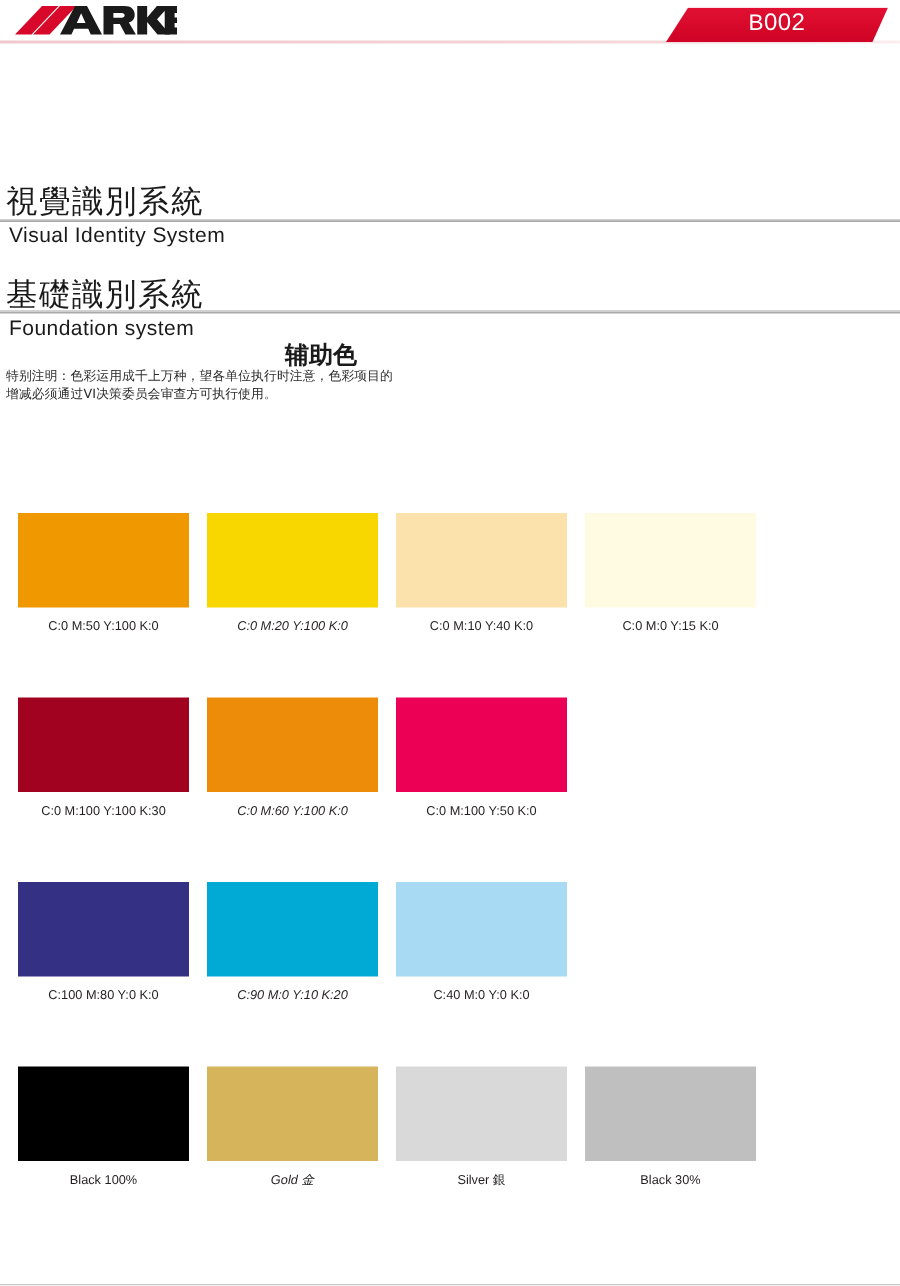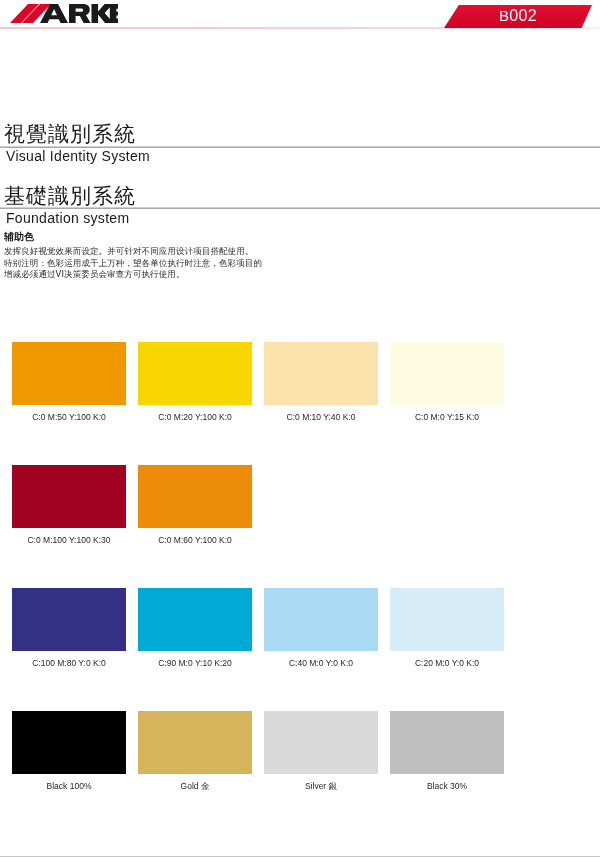--- a/index.html
+++ b/index.html
@@ -93,26 +93,27 @@
   }
 
   
   .desc {
     position: absolute;
     left: 4px;
     top: 230px;
     width: 420px;
   }
   .desc-head {
-    font-size: 10px;
+    font-size: 16px;
     font-weight: bold;
     line-height: 14px;
     font-family: "DejaVu Sans", "Liberation Sans", sans-serif;
     color: #1a1a1a;
     margin-bottom: 2px;
+    text-align: center;
   }
   .desc-line {
     font-size: 8.5px;
     line-height: 11.5px;
     letter-spacing: 0.1px;
     font-family: "DejaVu Sans", "Liberation Sans", sans-serif;
     color: #2b2b2b;
     white-space: nowrap;
   }
 
@@ -126,21 +127,21 @@
   .swatch-row {
     position: relative;
     height: 123px;
   }
   .swatch-cell {
     position: absolute;
     top: 0;
     width: 114px;
   }
   .swatch-cell.c0 { left: 0px; }
-  .swatch-cell.c1 { left: 126px; }
+  .swatch-cell.c1 { left: 126px; font-style: italic; }
   .swatch-cell.c2 { left: 252px; }
   .swatch-cell.c3 { left: 378px; }
 
   .swatch-chip {
     width: 114px;
     height: 63px;
     box-sizing: border-box;
   }
   .swatch-label {
     margin-top: 7px;
@@ -203,21 +204,20 @@
 
 <div class="title-block" style="top:160px;">
   <div class="title-cn">基礎識別系統</div>
   <div class="title-en">Foundation  system</div>
 </div>
 
 <div class="section-rule" style="top:207px;"></div>
 
 <div class="desc">
   <div class="desc-head">辅助色</div>
-  <div class="desc-line">发挥良好视觉效果而设定。并可针对不同应用设计项目搭配使用。</div>
   <div class="desc-line">特别注明：色彩运用成千上万种，望各单位执行时注意，色彩项目的</div>
   <div class="desc-line">增减必须通过VI决策委员会审查方可执行使用。</div>
 </div>
 
 <div class="swatch-grid">
 
   <div class="swatch-row">
     <div class="swatch-cell c0">
       <div class="swatch-chip" style="background: rgb(239, 152, 0);"></div>
       <div class="swatch-label">C:0 M:50 Y:100 K:0</div>
@@ -238,38 +238,38 @@
 
   <div class="swatch-row">
     <div class="swatch-cell c0">
       <div class="swatch-chip" style="background: rgb(161, 2, 32);"></div>
       <div class="swatch-label">C:0 M:100 Y:100 K:30</div>
     </div>
     <div class="swatch-cell c1">
       <div class="swatch-chip" style="background: rgb(237, 140, 9);"></div>
       <div class="swatch-label">C:0 M:60 Y:100 K:0</div>
     </div>
+    <div class="swatch-cell c2">
+      <div class="swatch-chip" style="background: rgb(236, 0, 85);"></div>
+      <div class="swatch-label">C:0 M:100 Y:50 K:0</div>
+    </div>
   </div>
 
   <div class="swatch-row">
     <div class="swatch-cell c0">
       <div class="swatch-chip" style="background: rgb(52, 49, 133);"></div>
       <div class="swatch-label">C:100 M:80 Y:0 K:0</div>
     </div>
     <div class="swatch-cell c1">
       <div class="swatch-chip" style="background: rgb(0, 170, 212);"></div>
       <div class="swatch-label">C:90 M:0 Y:10 K:20</div>
     </div>
     <div class="swatch-cell c2">
       <div class="swatch-chip" style="background: rgb(168, 218, 244);"></div>
       <div class="swatch-label">C:40 M:0 Y:0 K:0</div>
-    </div>
-    <div class="swatch-cell c3">
-      <div class="swatch-chip" style="background: rgb(215, 236, 249);"></div>
-      <div class="swatch-label">C:20 M:0 Y:0 K:0</div>
     </div>
   </div>
 
   <div class="swatch-row">
     <div class="swatch-cell c0">
       <div class="swatch-chip" style="background: rgb(0, 0, 0);"></div>
       <div class="swatch-label metal">Black 100%</div>
     </div>
     <div class="swatch-cell c2">
       <div class="swatch-chip" style="background: rgb(217, 217, 217);"></div>

